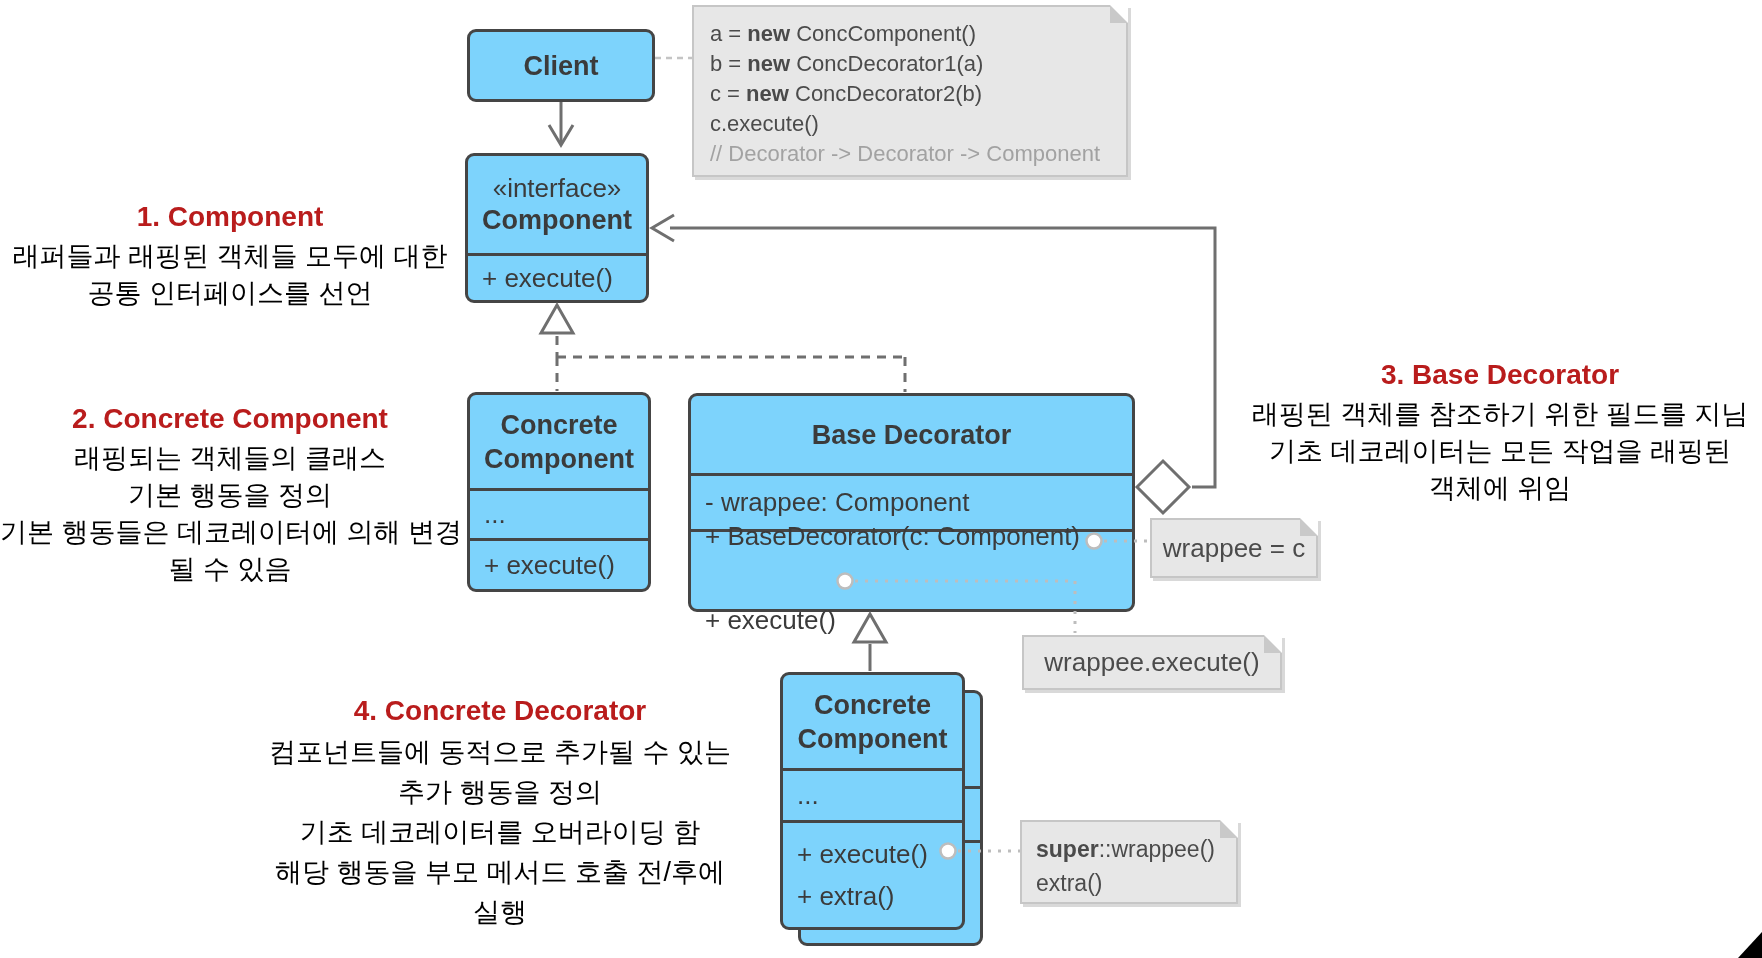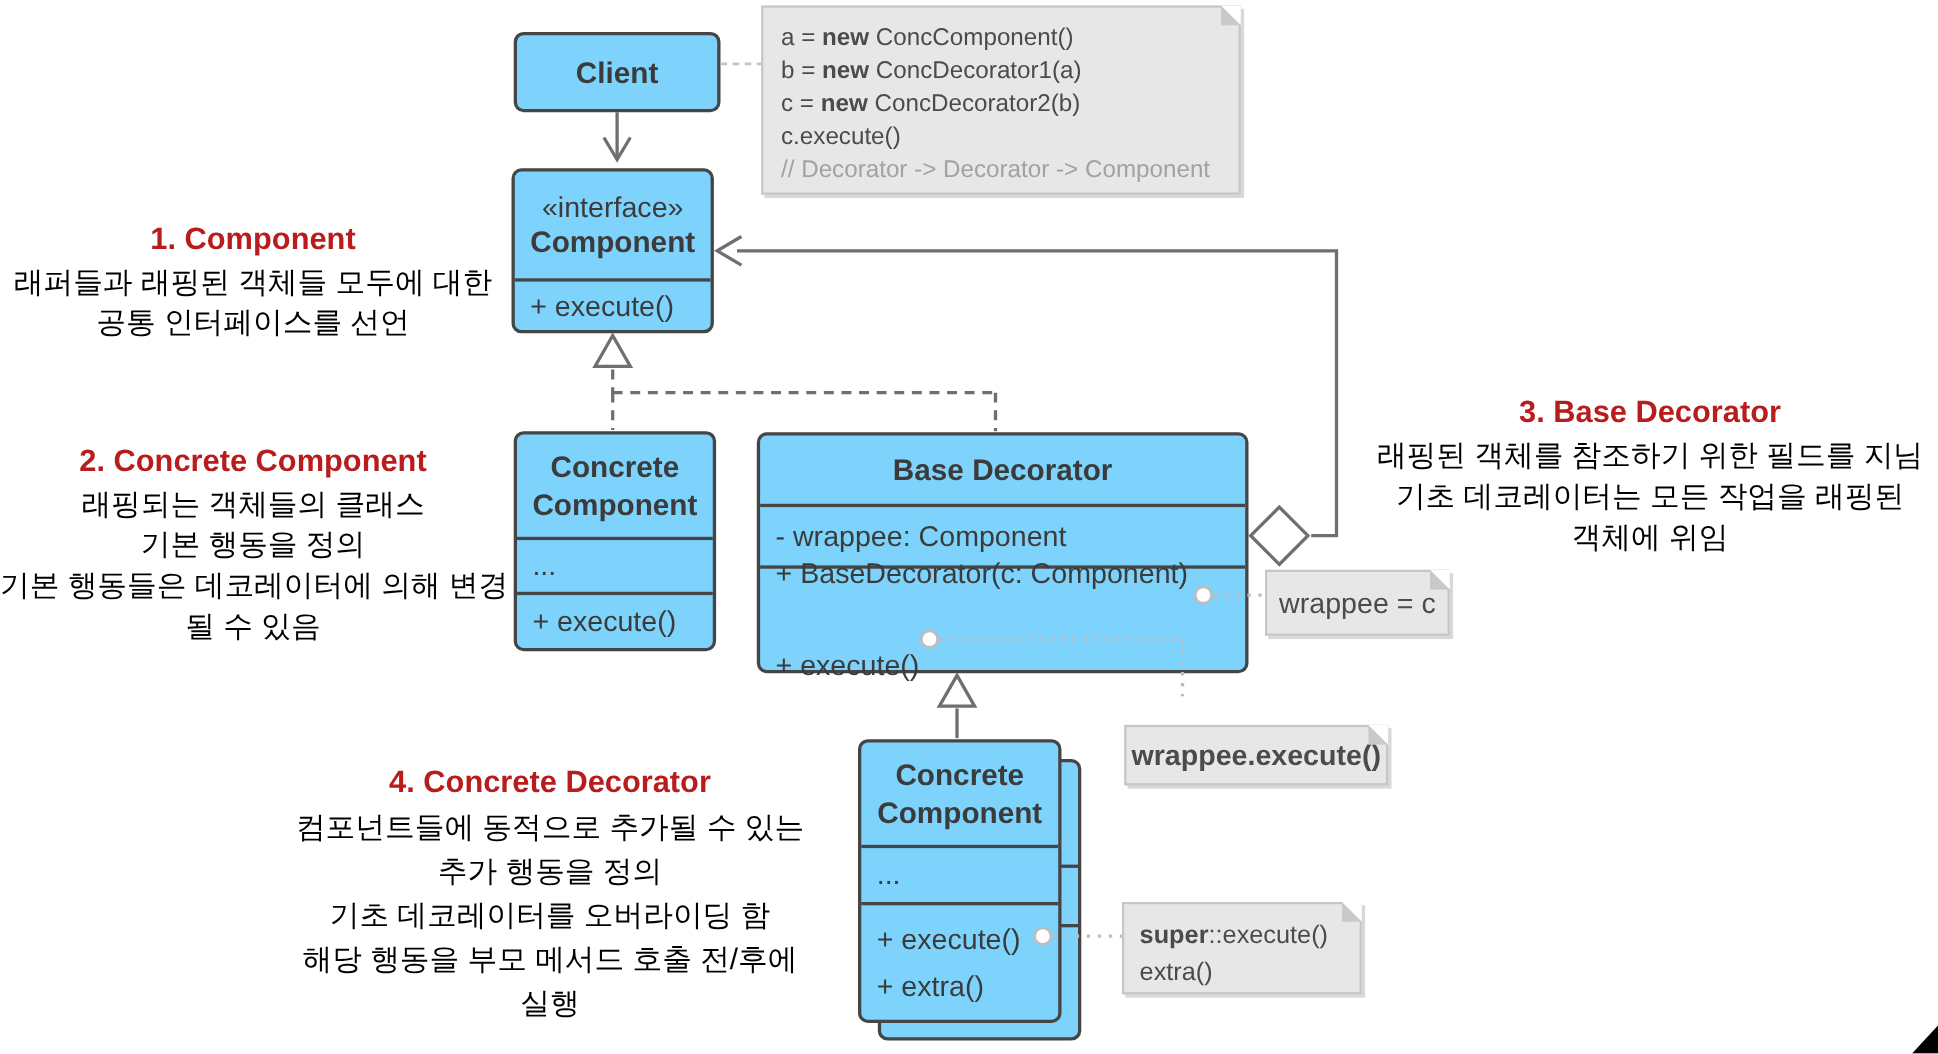--- a/index.html
+++ b/index.html
@@ -98,21 +98,21 @@
     </div>
     <div class="comp divided" style="height:50px;">
       <span class="member">...</span>
     </div>
     <div class="comp divided" style="height:51px;">
       <span class="member">+ execute()</span>
     </div>
   </div>
 
   <div class="uml-box" style="left:688px;top:393px;width:447px;height:219px;">
-    <div class="comp title" style="height:62px;">
+    <div class="comp title" style="height:77px;">
       <span class="cls-name">Base Decorator</span>
     </div>
     <div class="comp divided" style="height:56px;">
       <span class="member">- wrappee: Component</span>
     </div>
     <div class="comp divided member-col" style="height:95px;gap:44px;">
       <span class="mline">+ BaseDecorator(c: Component)</span>
       <span class="mline">+ execute()</span>
     </div>
   </div>
@@ -142,26 +142,26 @@
     <div><span>b = </span><b>new</b><span> ConcDecorator1(a)</span></div>
     <div><span>c = </span><b>new</b><span> ConcDecorator2(b)</span></div>
     <div>c.execute()</div>
     <div class="comment">// Decorator -&gt; Decorator -&gt; Component</div>
   </div>
 
   <div class="note centered" style="left:1150px;top:518px;width:168px;height:60px;">
     <span>wrappee = c</span>
   </div>
 
-  <div class="note centered" style="left:1022px;top:659px;width:240px;height:55px;font-weight:bold;">
+  <div class="note centered" style="left:1022px;top:635px;width:260px;height:55px;">
     <span>wrappee.execute()</span>
   </div>
 
   <div class="note super-note" style="left:1020px;top:820px;width:218px;height:84px;">
-    <div><b>super</b><span>::execute()</span></div>
+    <div><b>super</b><span>::wrappee()</span></div>
     <div>extra()</div>
   </div>
 
   <svg id="wires" width="1762" height="958" viewBox="0 0 1762 958">
 
     <line x1="655" y1="58" x2="692" y2="58" stroke="#c4c4c4" stroke-width="2.5" stroke-dasharray="6 5"></line>
 
     <g stroke="#6f6f6f" stroke-width="3" fill="none">
       <line x1="561" y1="102" x2="561" y2="142"></line>
       <polyline points="549,125 561,145 573,125"></polyline>

